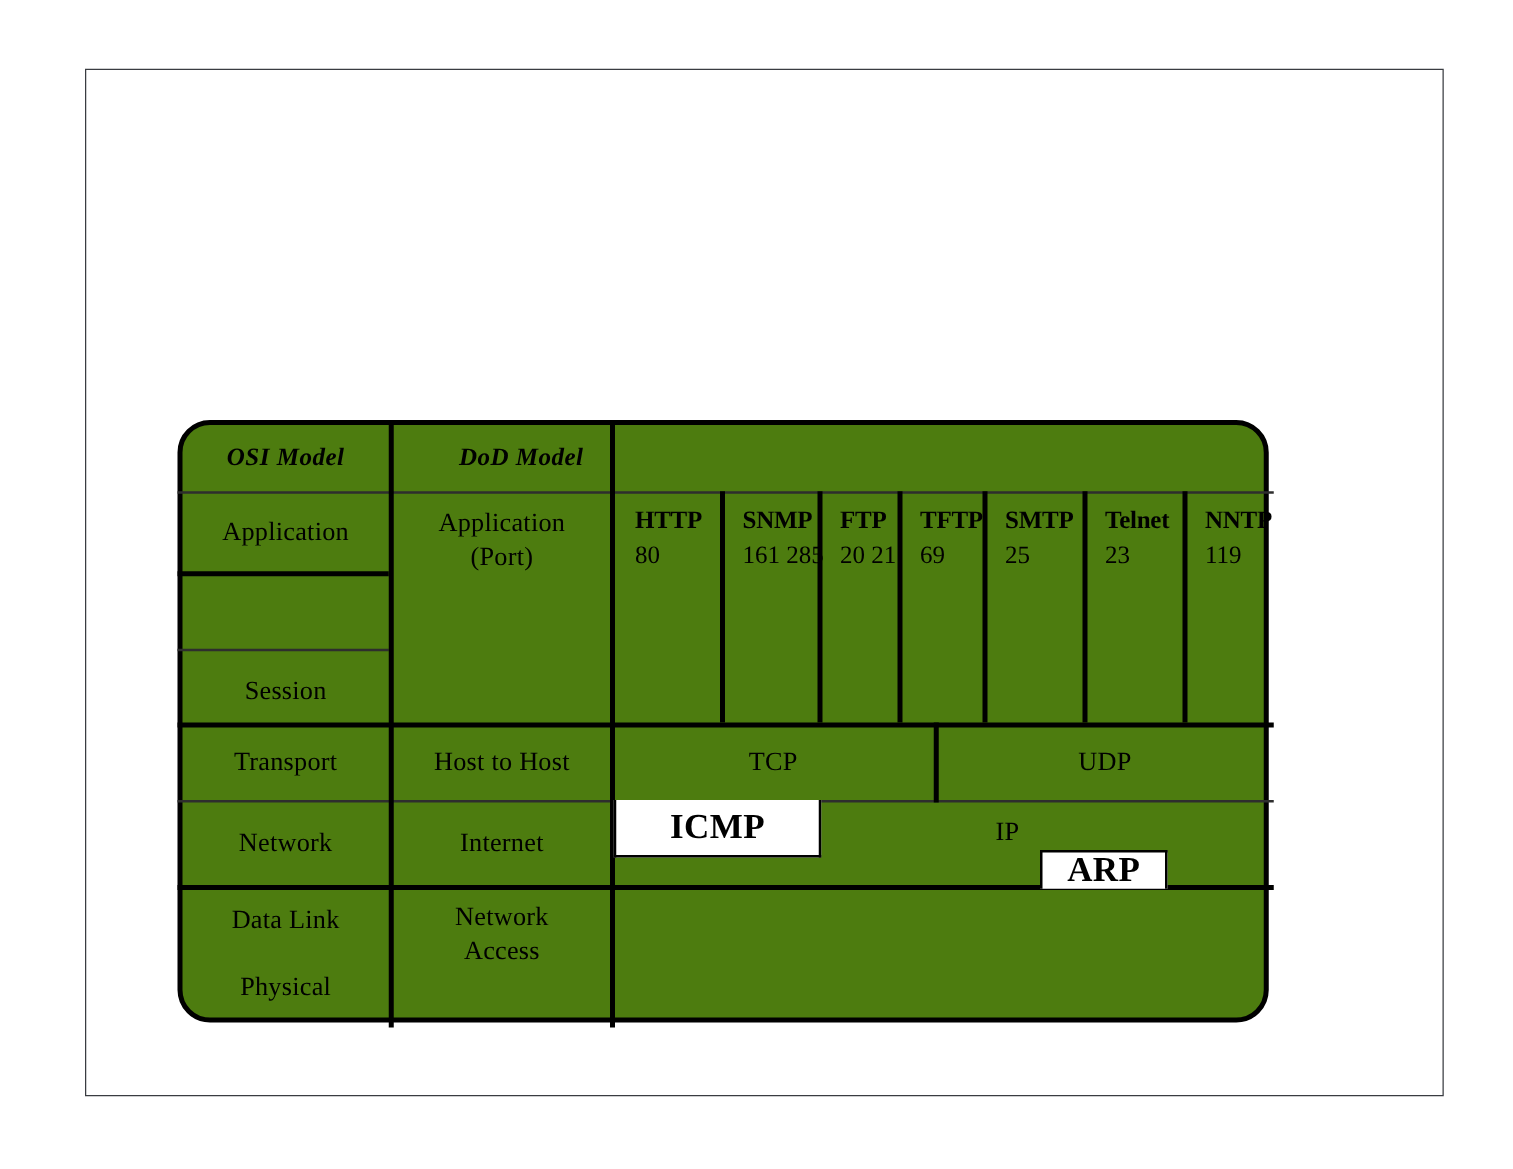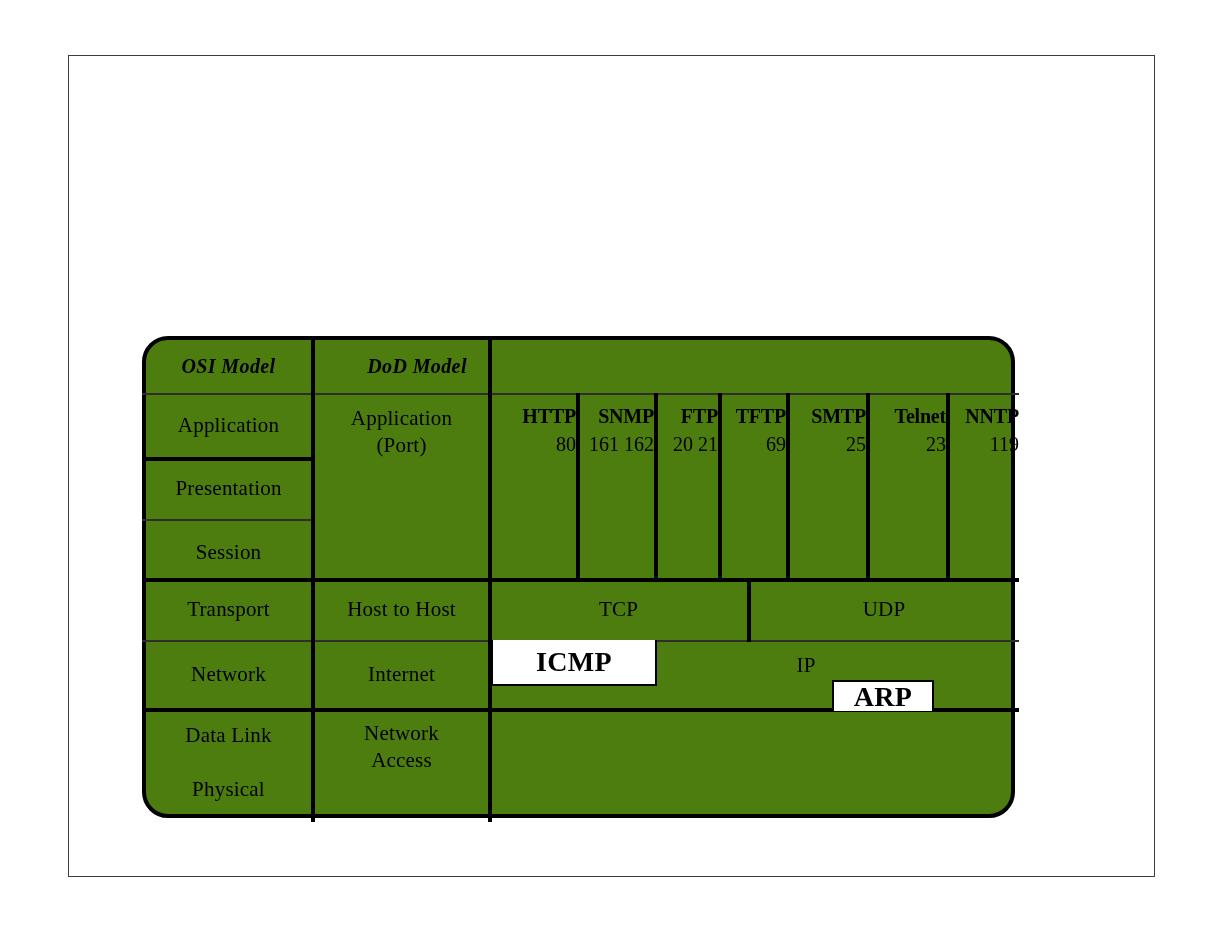--- a/index.html
+++ b/index.html
@@ -86,24 +86,25 @@
     letter-spacing: 0.4px;
   }
   .cell.top {
     align-items: flex-start;
   }
   .cell.bold {
     font-weight: normal;
   }
   .proto-cell {
     position: absolute;
-    text-align: right;
+    text-align: left;
     font-size: 20px;
     line-height: 1.42;
     user-select: none;
+    margin-left: 16px;
   }
   .proto-cell .pname {
     display: block;
     font-weight: bold;
     letter-spacing: -0.2px;
   }
   .proto-cell .pport {
     display: block;
     font-weight: normal;
   }
@@ -160,42 +161,41 @@
     <div class="vline thick" style="left:640px; top:53px; height:185px;"></div>
     <div class="vline thick" style="left:720px; top:53px; height:185px;"></div>
     <div class="vline thick" style="left:800px; top:53px; height:185px;"></div>
 
     <div class="vline thick" style="left:601px; top:238px; height:64px;"></div>
 
     <div class="cell head" style="left:0px;   top:0px;  width:165px; height:53px;">OSI Model</div>
     <div class="cell head" style="left:169px; top:0px;  width:204px; height:53px;">DoD Model</div>
 
     <div class="cell" style="left:0px; top:53px;  width:165px; height:64px;">Application</div>
-    <div class="cell" style="left:0px; top:117px; width:165px; height:62px;">Presentation</div>
     <div class="cell" style="left:0px; top:179px; width:165px; height:66px;">Session</div>
     <div class="cell" style="left:0px; top:238px; width:165px; height:62px;">Transport</div>
     <div class="cell" style="left:0px; top:300px; width:165px; height:68px;">Network</div>
     <div class="cell" style="left:0px; top:378px; width:165px; height:34px;">Data Link</div>
     <div class="cell" style="left:0px; top:432px; width:165px; height:34px;">Physical</div>
 
     <div class="cell top" style="left:169px; top:62px;  width:173px; height:60px; padding-top:3px;">Application
 (Port)</div>
     <div class="cell" style="left:169px; top:238px; width:173px; height:62px;">Host to Host</div>
     <div class="cell" style="left:169px; top:300px; width:173px; height:68px;">Internet</div>
     <div class="cell top" style="left:169px; top:378px; width:173px; height:70px; padding-top:2px;">Network
 Access</div>
 
     <div class="proto-cell" style="left:346px; top:62px; width:84px;">
       <span class="pname">HTTP</span>
       <span class="pport">80</span>
     </div>
     <div class="proto-cell" style="left:432px; top:62px; width:76px;">
       <span class="pname">SNMP</span>
       <span class="pport">161
-162</span>
+285</span>
     </div>
     <div class="proto-cell" style="left:510px; top:62px; width:62px;">
       <span class="pname">FTP</span>
       <span class="pport">20
 21</span>
     </div>
     <div class="proto-cell" style="left:574px; top:62px; width:66px;">
       <span class="pname">TFTP</span>
       <span class="pport">69</span>
     </div>

